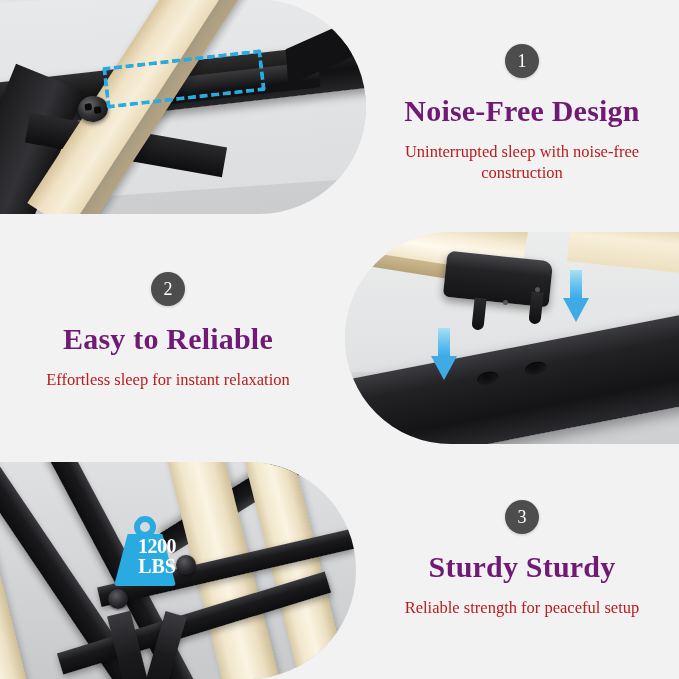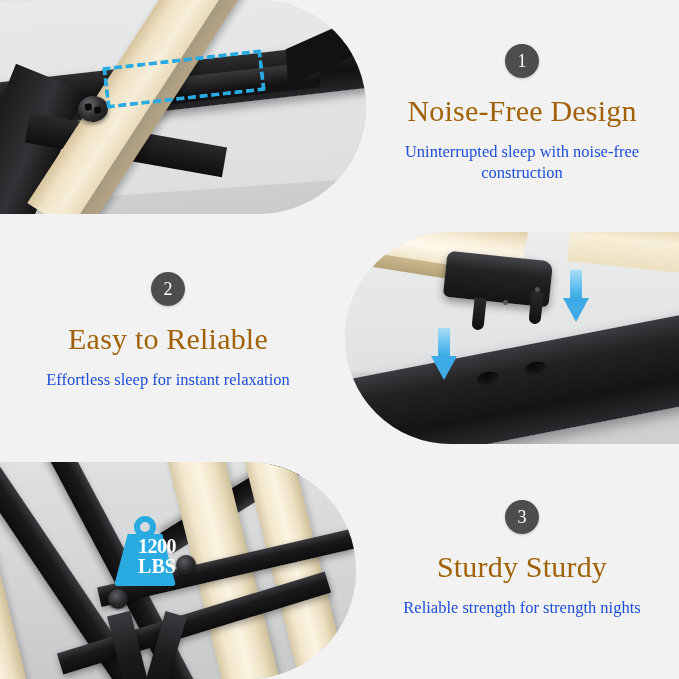--- a/index.html
+++ b/index.html
@@ -301,23 +301,23 @@
   #weight-badge .body {
     position: absolute;
     left: 0; top: 18px;
     width: 62px; height: 52px;
     background: #29abe2;
     clip-path: polygon(22% 0%, 78% 0%, 100% 100%, 0% 100%);
     border-radius: 4px;
   }
   #weight-badge .txt {
     position: absolute;
-    left: 12px; top: 20px;
+    left: 0; top: 20px;
     width: 62px;
-    text-align: center;
+    text-align: right;
     color: #ffffff;
     font-family: "Liberation Serif", serif;
     font-weight: bold;
     line-height: 1.02;
   }
   #weight-badge .txt .l1 { display: block; font-size: 20px; letter-spacing: -0.5px; }
   #weight-badge .txt .l2 { display: block; font-size: 20px; letter-spacing: 0px; }
 
   
   .textblock {
@@ -333,30 +333,30 @@
     font-family: "Liberation Serif", serif;
     font-size: 18px;
     line-height: 34px;
     text-align: center;
     margin: 0 auto 16px auto;
     box-shadow: 0 1px 3px rgba(0,0,0,.18);
   }
   .t-title {
     font-family: "Liberation Serif", serif;
     font-size: 30px;
-    color: #a16207;
+    color: #701a75;
     letter-spacing: .2px;
     margin: 0 0 8px 0;
     line-height: 1.15;
-    font-weight: normal;
+    font-weight: bold;
   }
   .t-sub {
     font-family: "Liberation Serif", serif;
     font-size: 16.5px;
-    color: #1d4ed8;
+    color: #b91c1c;
     line-height: 1.3;
     margin: 12px;
     font-weight: normal;
   }
 
   #text-noise    { left: 372px; top: 44px;  width: 300px; }
   #text-assemble { left: 6px;   top: 272px; width: 324px; }
   #text-sturdy   { left: 372px; top: 500px; width: 300px; }
 </style>
 </head>
@@ -432,16 +432,16 @@
     <div class="body"></div>
     <div class="txt">
       <span class="l1">1200</span>
       <span class="l2">LBS</span>
     </div>
   </div>
 
   <div class="textblock" id="text-sturdy">
     <div class="num-badge">3</div>
     <h2 class="t-title">Sturdy Sturdy</h2>
-    <p class="t-sub">Reliable strength for strength nights</p>
+    <p class="t-sub">Reliable strength for peaceful setup</p>
   </div>
 
 </div>
 
 </body></html>

